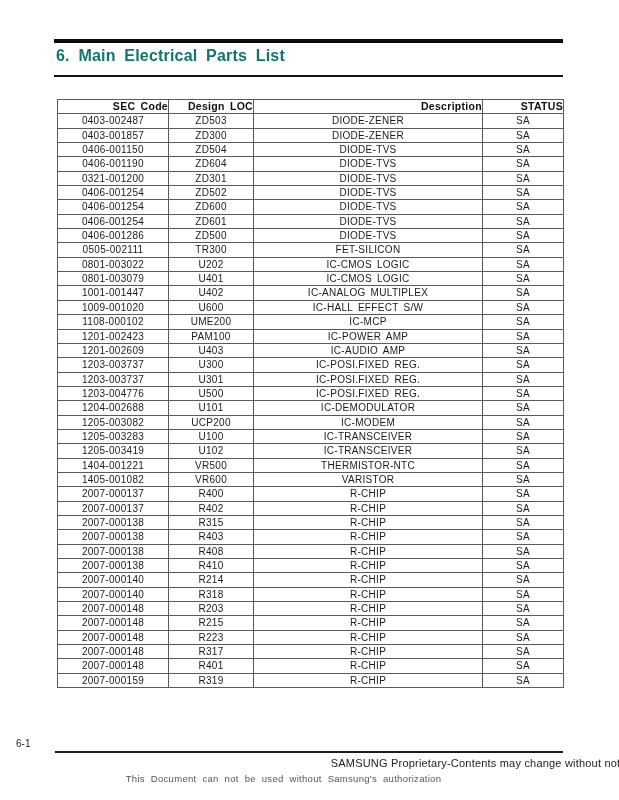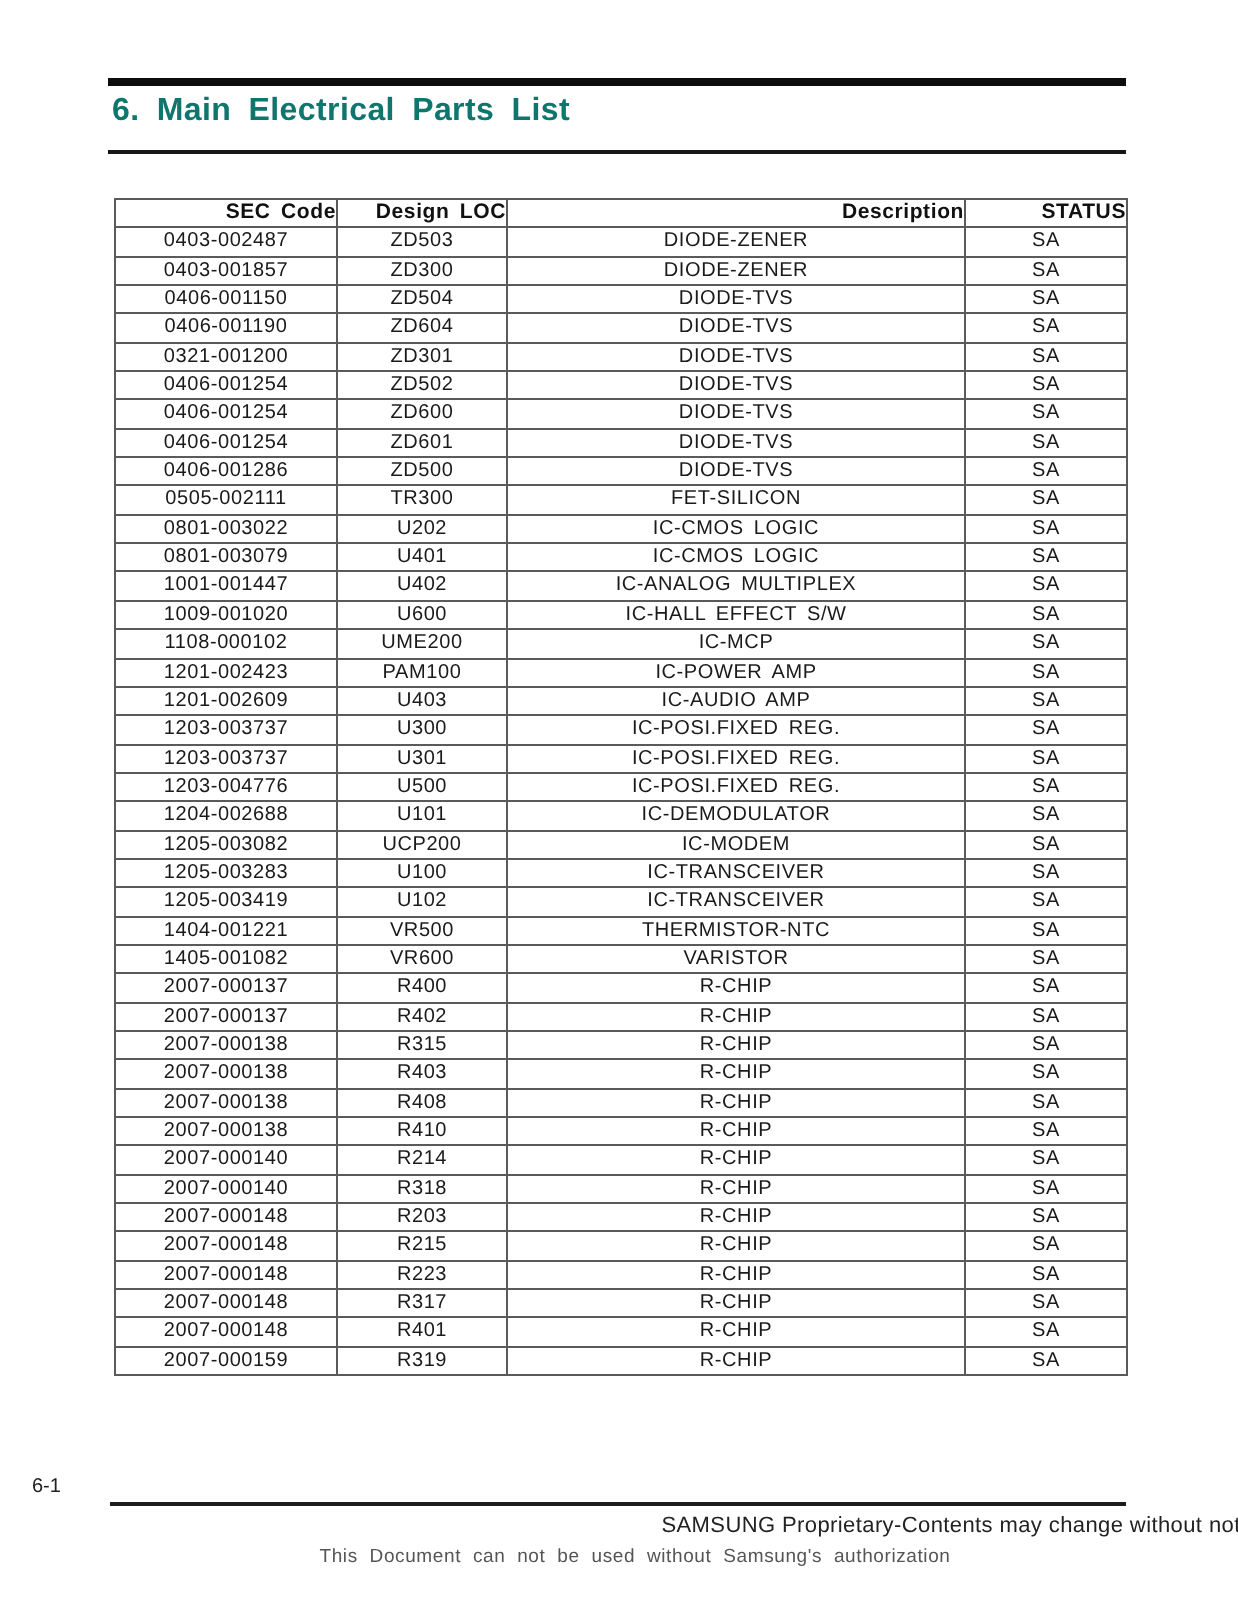--- a/index.html
+++ b/index.html
@@ -106,21 +106,20 @@
   .footer-authorization {
     position: absolute;
     left: 0;
     top: 773px;
     width: 567px;
     text-align: center;
     font-size: 9.5px;
     color: #555555;
     letter-spacing: 0.3px;
     word-spacing: 3px;
-    padding-left: 34px;
   }
 </style>
 </head>
 <body>
 
 <div class="rule-thick"></div>
 
 <h1 class="page-title">6. Main Electrical Parts List</h1>
 
 <div class="rule-thin"></div>

